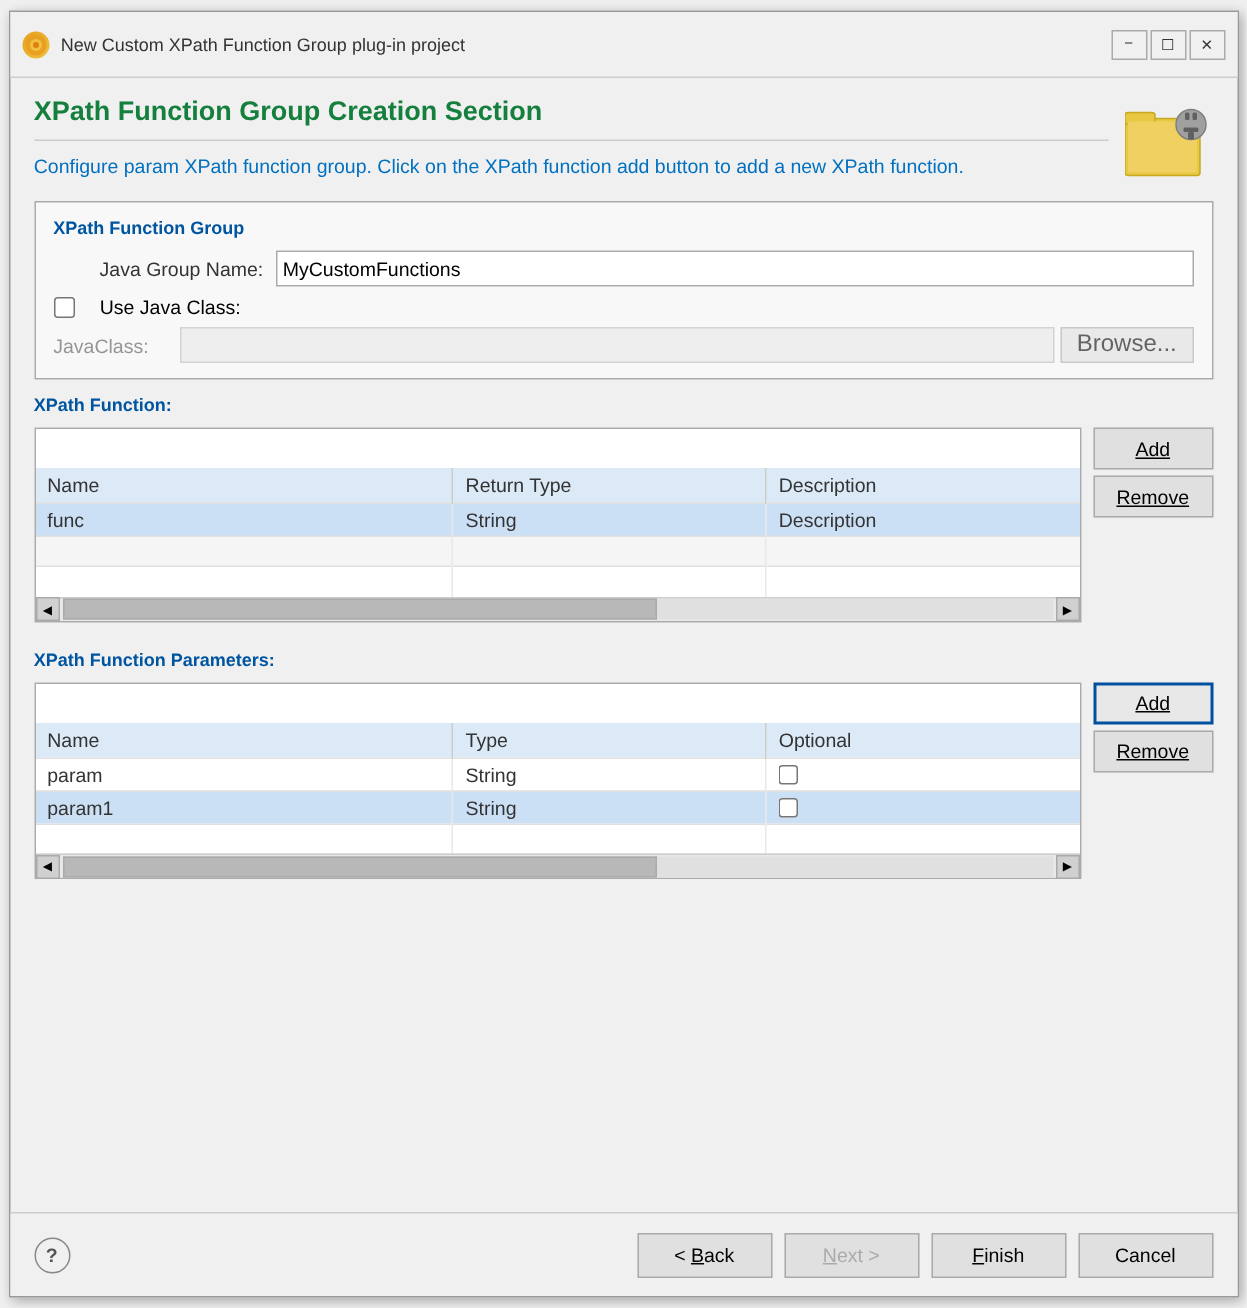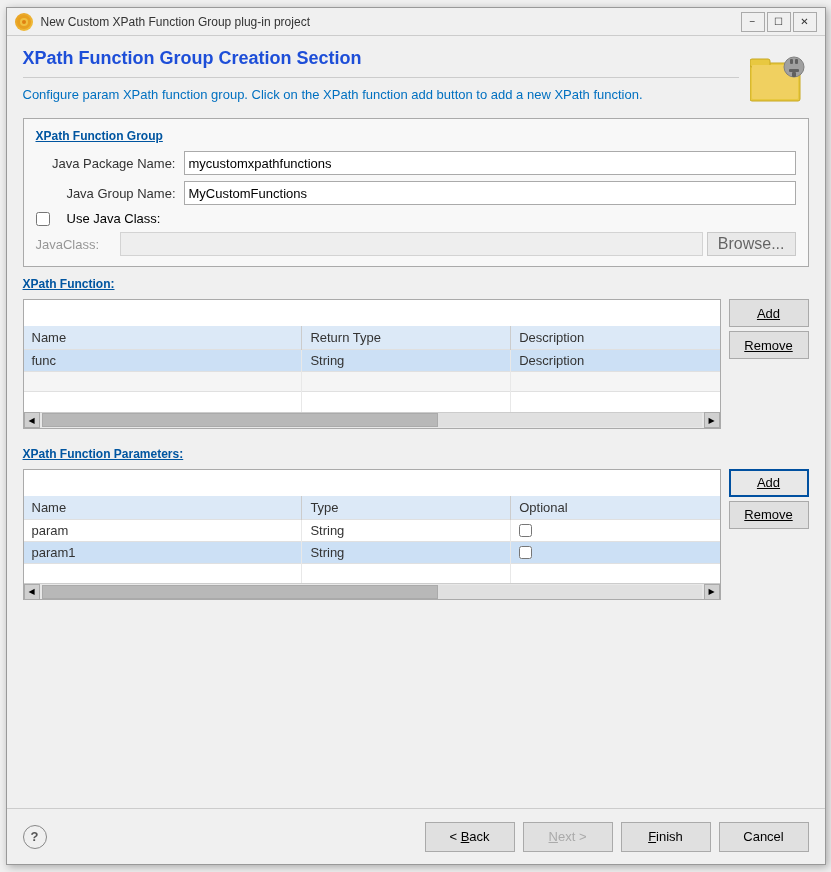--- a/index.html
+++ b/index.html
@@ -23,21 +23,21 @@
       display: flex;
       flex-direction: column;
     }
     .title-bar {
       background: #f0f0f0;
       border-bottom: 1px solid #ccc;
       padding: 6px 8px;
       display: flex;
       align-items: center;
       gap: 8px;
-      height: 28px;
+      height: 44px;
     }
     .title-bar-icon {
       width: 18px;
       height: 18px;
       background: linear-gradient(135deg, #e8a020, #f0c040);
       border-radius: 50%;
       display: flex;
       align-items: center;
       justify-content: center;
       font-size: 10px;
@@ -77,21 +77,21 @@
       align-items: flex-start;
       justify-content: space-between;
       margin-bottom: 10px;
     }
     .header-left {
       flex: 1;
     }
     .page-title {
       font-size: 18px;
       font-weight: 600;
-      color: #1d4ed8;
+      color: #15803d;
       margin-bottom: 8px;
     }
     .description-text {
       color: #0070c0;
       font-size: 13px;
       line-height: 1.4;
     }
     .header-icon {
       width: 60px;
       height: 60px;
@@ -111,21 +111,20 @@
       padding: 10px 12px 10px 12px;
       margin-bottom: 10px;
       background: #f8f8f8;
       position: relative;
     }
     .section-label {
       font-size: 12px;
       font-weight: 600;
       color: #0055a0;
       margin-bottom: 8px;
-      text-decoration: underline;
     }
     
     .form-row {
       display: flex;
       align-items: center;
       margin-bottom: 6px;
       gap: 8px;
     }
     .form-label {
       font-size: 13px;
@@ -362,24 +361,20 @@
           <rect x="45" y="8" width="3" height="5" rx="1" fill="#606060"></rect>
           <rect x="39" y="18" width="10" height="3" rx="1" fill="#606060"></rect>
           <rect x="42" y="21" width="4" height="5" rx="1" fill="#606060"></rect>
         </svg>
       </div>
     </div>
 
     <div class="section-group">
       <div class="section-label">XPath Function Group</div>
 
-      <div class="form-row">
-        <label class="form-label">Java Package Name:</label>
-        <input class="form-input" type="text" value="mycustomxpathfunctions" style="">
-      </div>
 
       <div class="form-row">
         <label class="form-label">Java Group Name:</label>
         <input class="form-input" type="text" value="MyCustomFunctions" style="">
       </div>
 
       <div class="checkbox-row">
         <input type="checkbox" style="">
         <label>Use Java Class:</label>
       </div>

